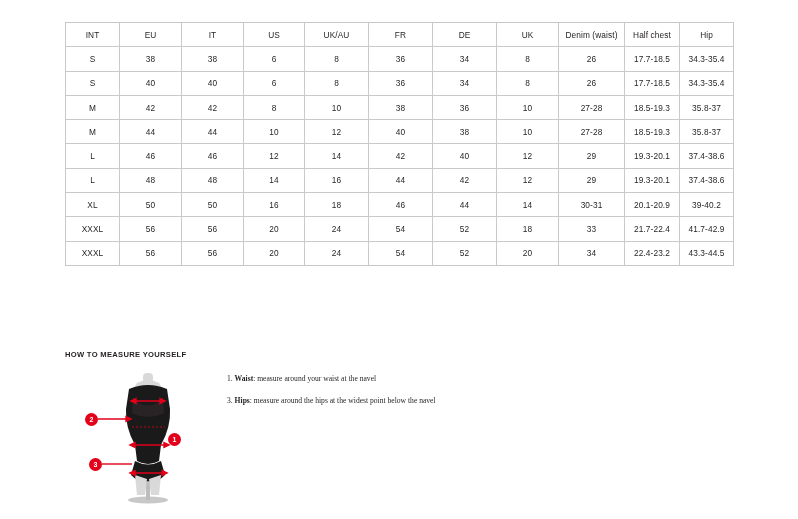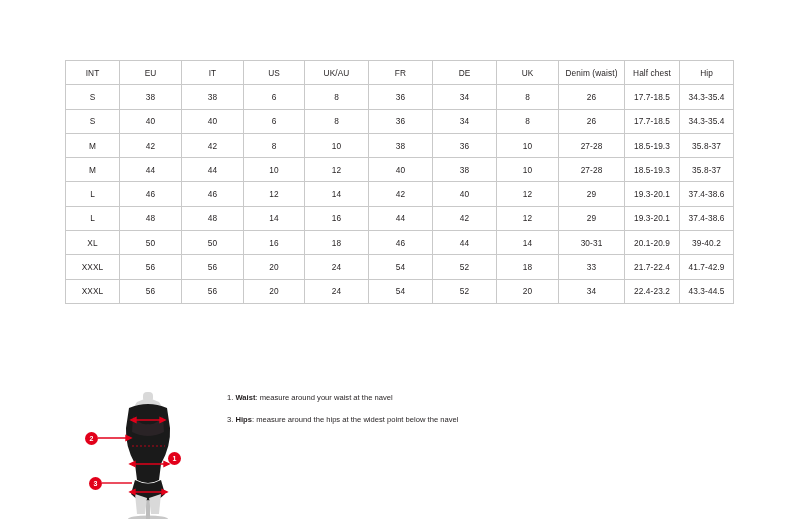--- a/index.html
+++ b/index.html
@@ -11,21 +11,20 @@
     height: 519px;
     background: #ffffff;
     font-family: "Liberation Sans", sans-serif;
     color: #231f20;
     overflow: hidden;
   }
   .page {
     position: relative;
     width: 798px;
     height: 405px;
-    margin-top: 38px;
   }
   
   .size-table-wrap {
     position: absolute;
     left: 65px;
     top: 22px;
     width: 668px;
   }
   table.size-table {
     border-collapse: collapse;
@@ -82,20 +81,21 @@
   .figure {
     position: relative;
     width: 120px;
     height: 135px;
     margin-left: 20px;
     flex: 0 0 120px;
   }
   .instructions {
     margin-left: 22px;
     padding-top: 6px;
+    font-family: Liberation Serif, serif;
   }
   .instructions p {
     margin: 0 0 14px 0;
     font-size: 7.6px;
     line-height: 1.1;
     color: #231f20;
   }
   .instructions p b {
     font-weight: bold;
   }
@@ -273,20 +273,21 @@
           <td>20</td>
           <td>34</td>
           <td>22.4-23.2</td>
           <td>43.3-44.5</td>
         </tr>
       </tbody>
     </table>
   </div>
 
   <div class="howto">
+    <div class="howto-title">HOW TO MEASURE YOURSELF</div>
     <div class="howto-body">
 
       <div class="figure">
         <svg class="mannequin" width="120" height="135" viewBox="0 0 120 135">
 
           <ellipse cx="63" cy="131" rx="20" ry="3.5" fill="#c8c8c8"></ellipse>
           <rect x="61" y="112" width="4" height="19" fill="#bdbdbd"></rect>
 
           <path d="M48 20 L52 14 Q63 8 74 14 L78 20 Z" fill="#d9d9d9"></path>
           <rect x="58" y="4" width="10" height="10" rx="4" fill="#d9d9d9"></rect>

